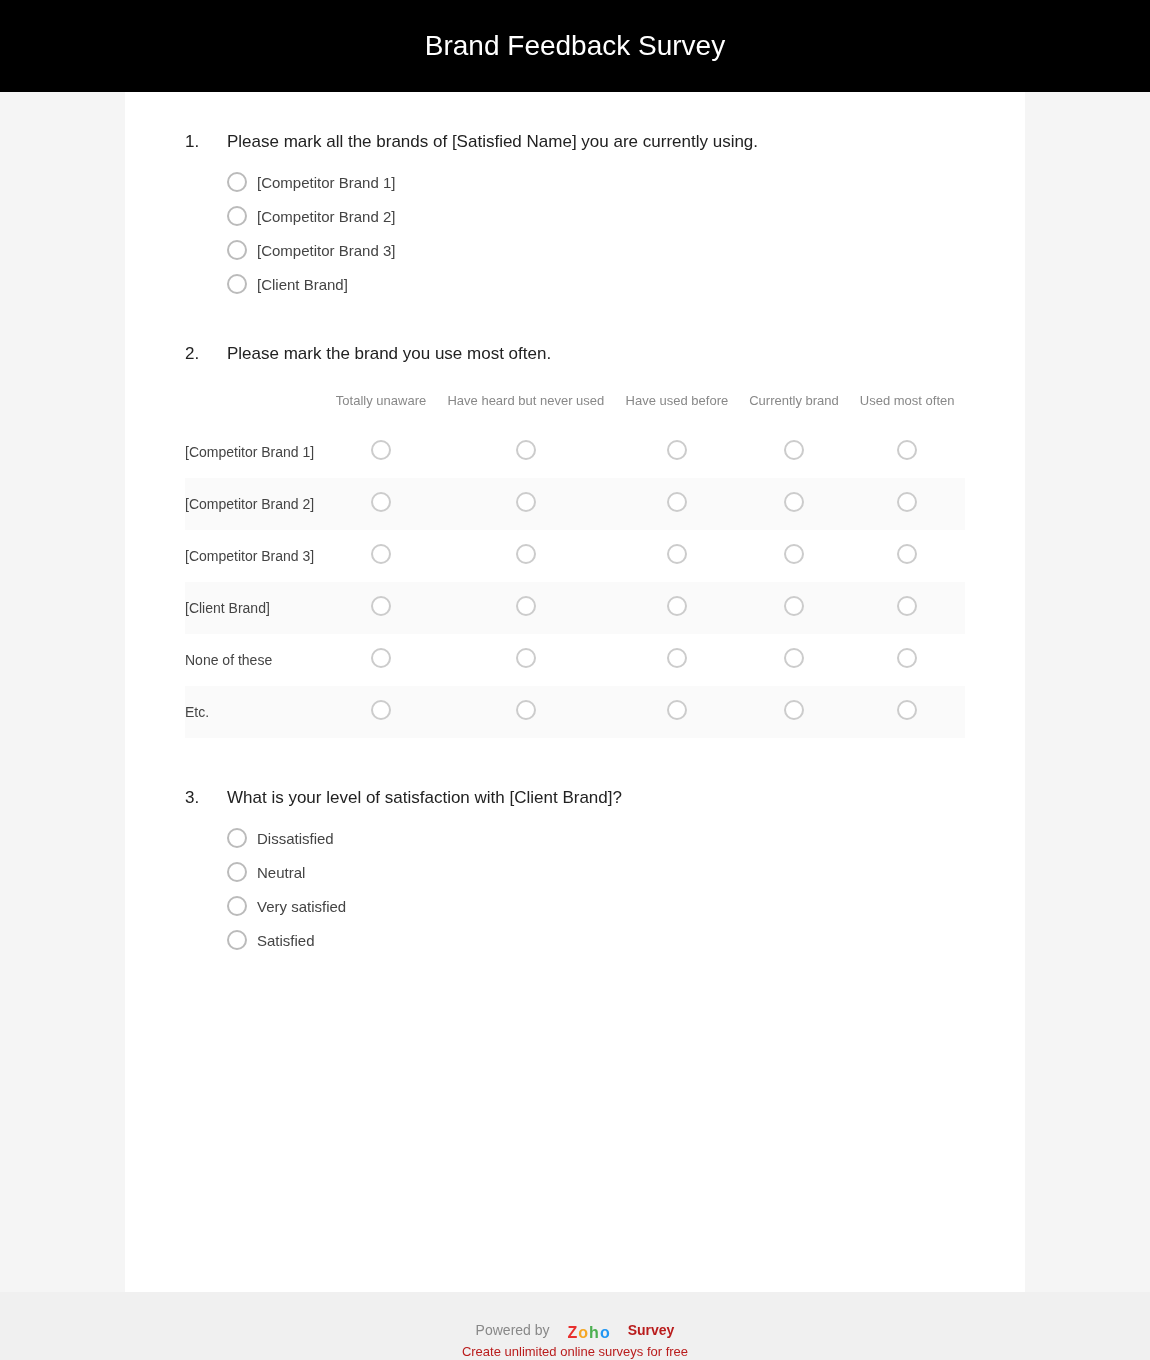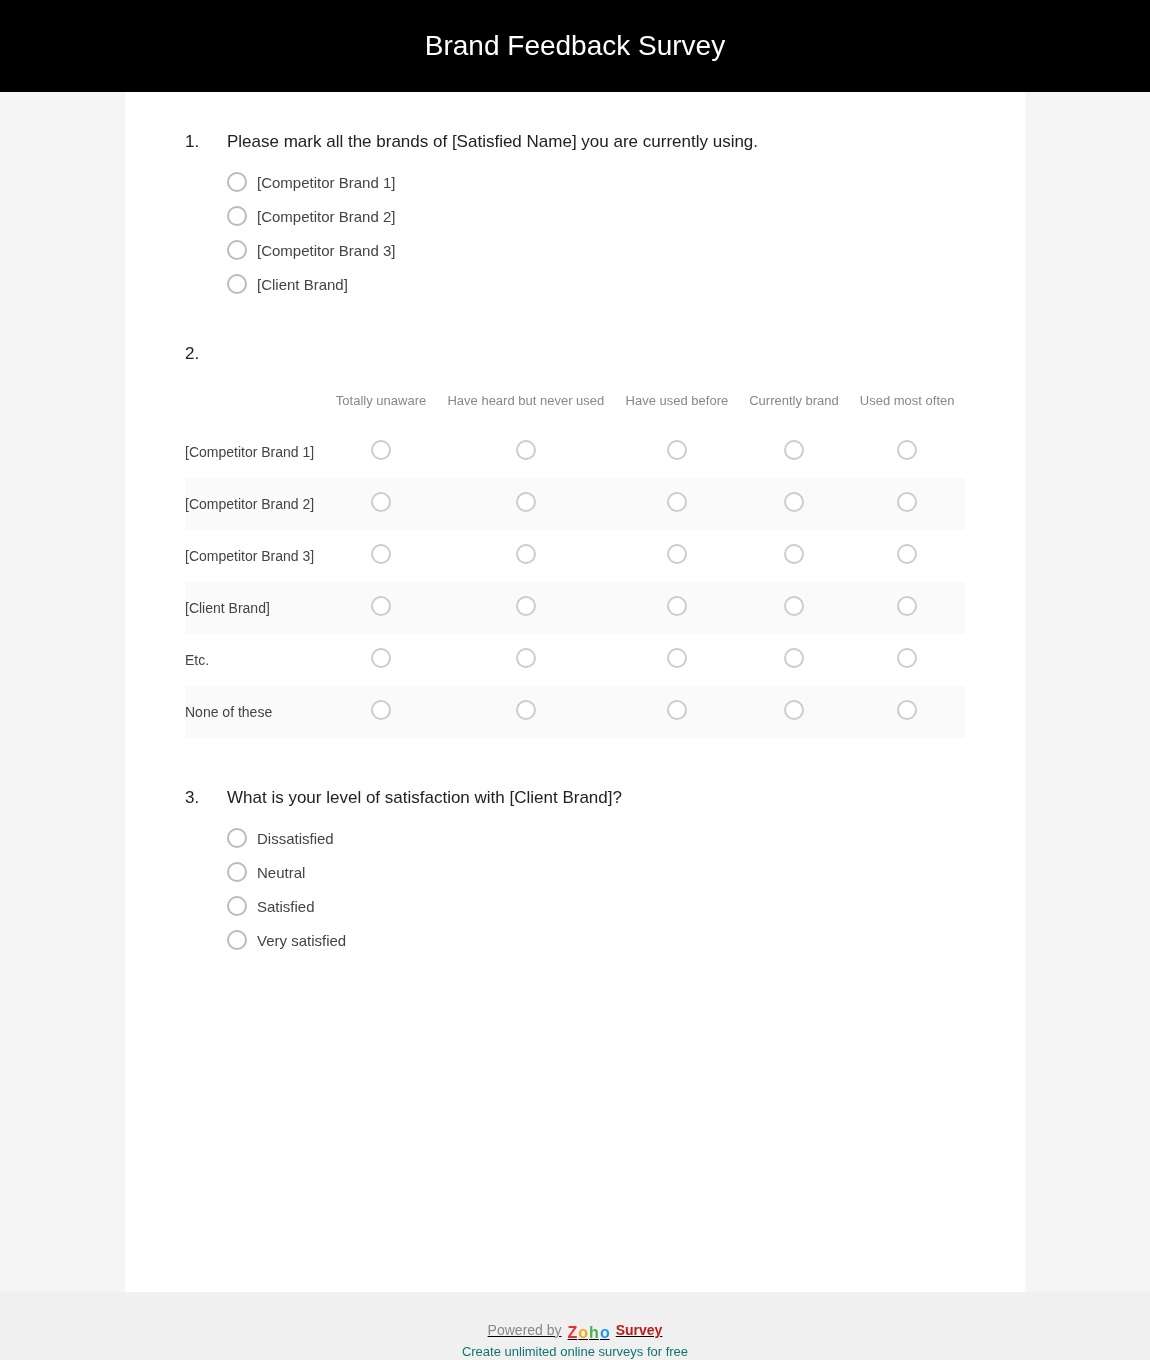--- a/index.html
+++ b/index.html
@@ -104,39 +104,38 @@
       padding: 30px 20px;
       text-align: center;
     }
     .footer-powered {
       font-size: 14px;
       color: #888;
       margin-bottom: 6px;
     }
     .footer-tagline {
       font-size: 13px;
-      color: #0f766e;
+      color: #b91c1c;
     }
     .zoho-logo {
       display: inline-flex;
       align-items: center;
       gap: 1px;
       font-weight: bold;
       font-size: 16px;
     }
     .zoho-z { color: #e8302e; }
     .zoho-o1 { color: #f5a623; }
     .zoho-h { color: #4caf50; }
     .zoho-o2 { color: #2196f3; }
     .powered-row {
       display: flex;
       align-items: center;
       justify-content: center;
-      gap: 6px;
-      text-decoration: underline;
+      gap: 18px;
     }
   </style>
 </head>
 <body>
 
 <div>
   <div class="header">
     <h1>Brand Feedback Survey</h1>
   </div>
 </div>
@@ -162,20 +161,21 @@
     </div>
     <div class="radio-option">
       <div class="radio-circle"></div>
       <span class="radio-label">[Client Brand]</span>
     </div>
   </div>
 
   <div class="question-block">
     <div class="question-title">
       <span class="question-number">2.</span>
+      <span>Please mark the brand you use most often.</span>
     </div>
     <table class="matrix-table">
       <thead>
         <tr>
           <th class="row-header"></th>
           <th>Totally unaware</th>
           <th>Have heard but never used</th>
           <th>Have used before</th>
           <th>Currently brand</th>
           <th>Used most often</th>
@@ -208,29 +208,29 @@
         </tr>
         <tr>
           <td class="row-label">[Client Brand]</td>
           <td><div class="matrix-radio"></div></td>
           <td><div class="matrix-radio"></div></td>
           <td><div class="matrix-radio"></div></td>
           <td><div class="matrix-radio"></div></td>
           <td><div class="matrix-radio"></div></td>
         </tr>
         <tr>
+          <td class="row-label">None of these</td>
+          <td><div class="matrix-radio"></div></td>
+          <td><div class="matrix-radio"></div></td>
+          <td><div class="matrix-radio"></div></td>
+          <td><div class="matrix-radio"></div></td>
+          <td><div class="matrix-radio"></div></td>
+        </tr>
+        <tr>
           <td class="row-label">Etc.</td>
-          <td><div class="matrix-radio"></div></td>
-          <td><div class="matrix-radio"></div></td>
-          <td><div class="matrix-radio"></div></td>
-          <td><div class="matrix-radio"></div></td>
-          <td><div class="matrix-radio"></div></td>
-        </tr>
-        <tr>
-          <td class="row-label">None of these</td>
           <td><div class="matrix-radio"></div></td>
           <td><div class="matrix-radio"></div></td>
           <td><div class="matrix-radio"></div></td>
           <td><div class="matrix-radio"></div></td>
           <td><div class="matrix-radio"></div></td>
         </tr>
       </tbody>
     </table>
   </div>
 
@@ -242,25 +242,25 @@
     <div class="radio-option">
       <div class="radio-circle"></div>
       <span class="radio-label">Dissatisfied</span>
     </div>
     <div class="radio-option">
       <div class="radio-circle"></div>
       <span class="radio-label">Neutral</span>
     </div>
     <div class="radio-option">
       <div class="radio-circle"></div>
+      <span class="radio-label">Very satisfied</span>
+    </div>
+    <div class="radio-option">
+      <div class="radio-circle"></div>
       <span class="radio-label">Satisfied</span>
-    </div>
-    <div class="radio-option">
-      <div class="radio-circle"></div>
-      <span class="radio-label">Very satisfied</span>
     </div>
   </div>
 
 </div>
 
 <div class="footer">
   <div class="powered-row">
     <span class="footer-powered">Powered by</span>
     <span class="zoho-logo">
       <span class="zoho-z">Z</span>

